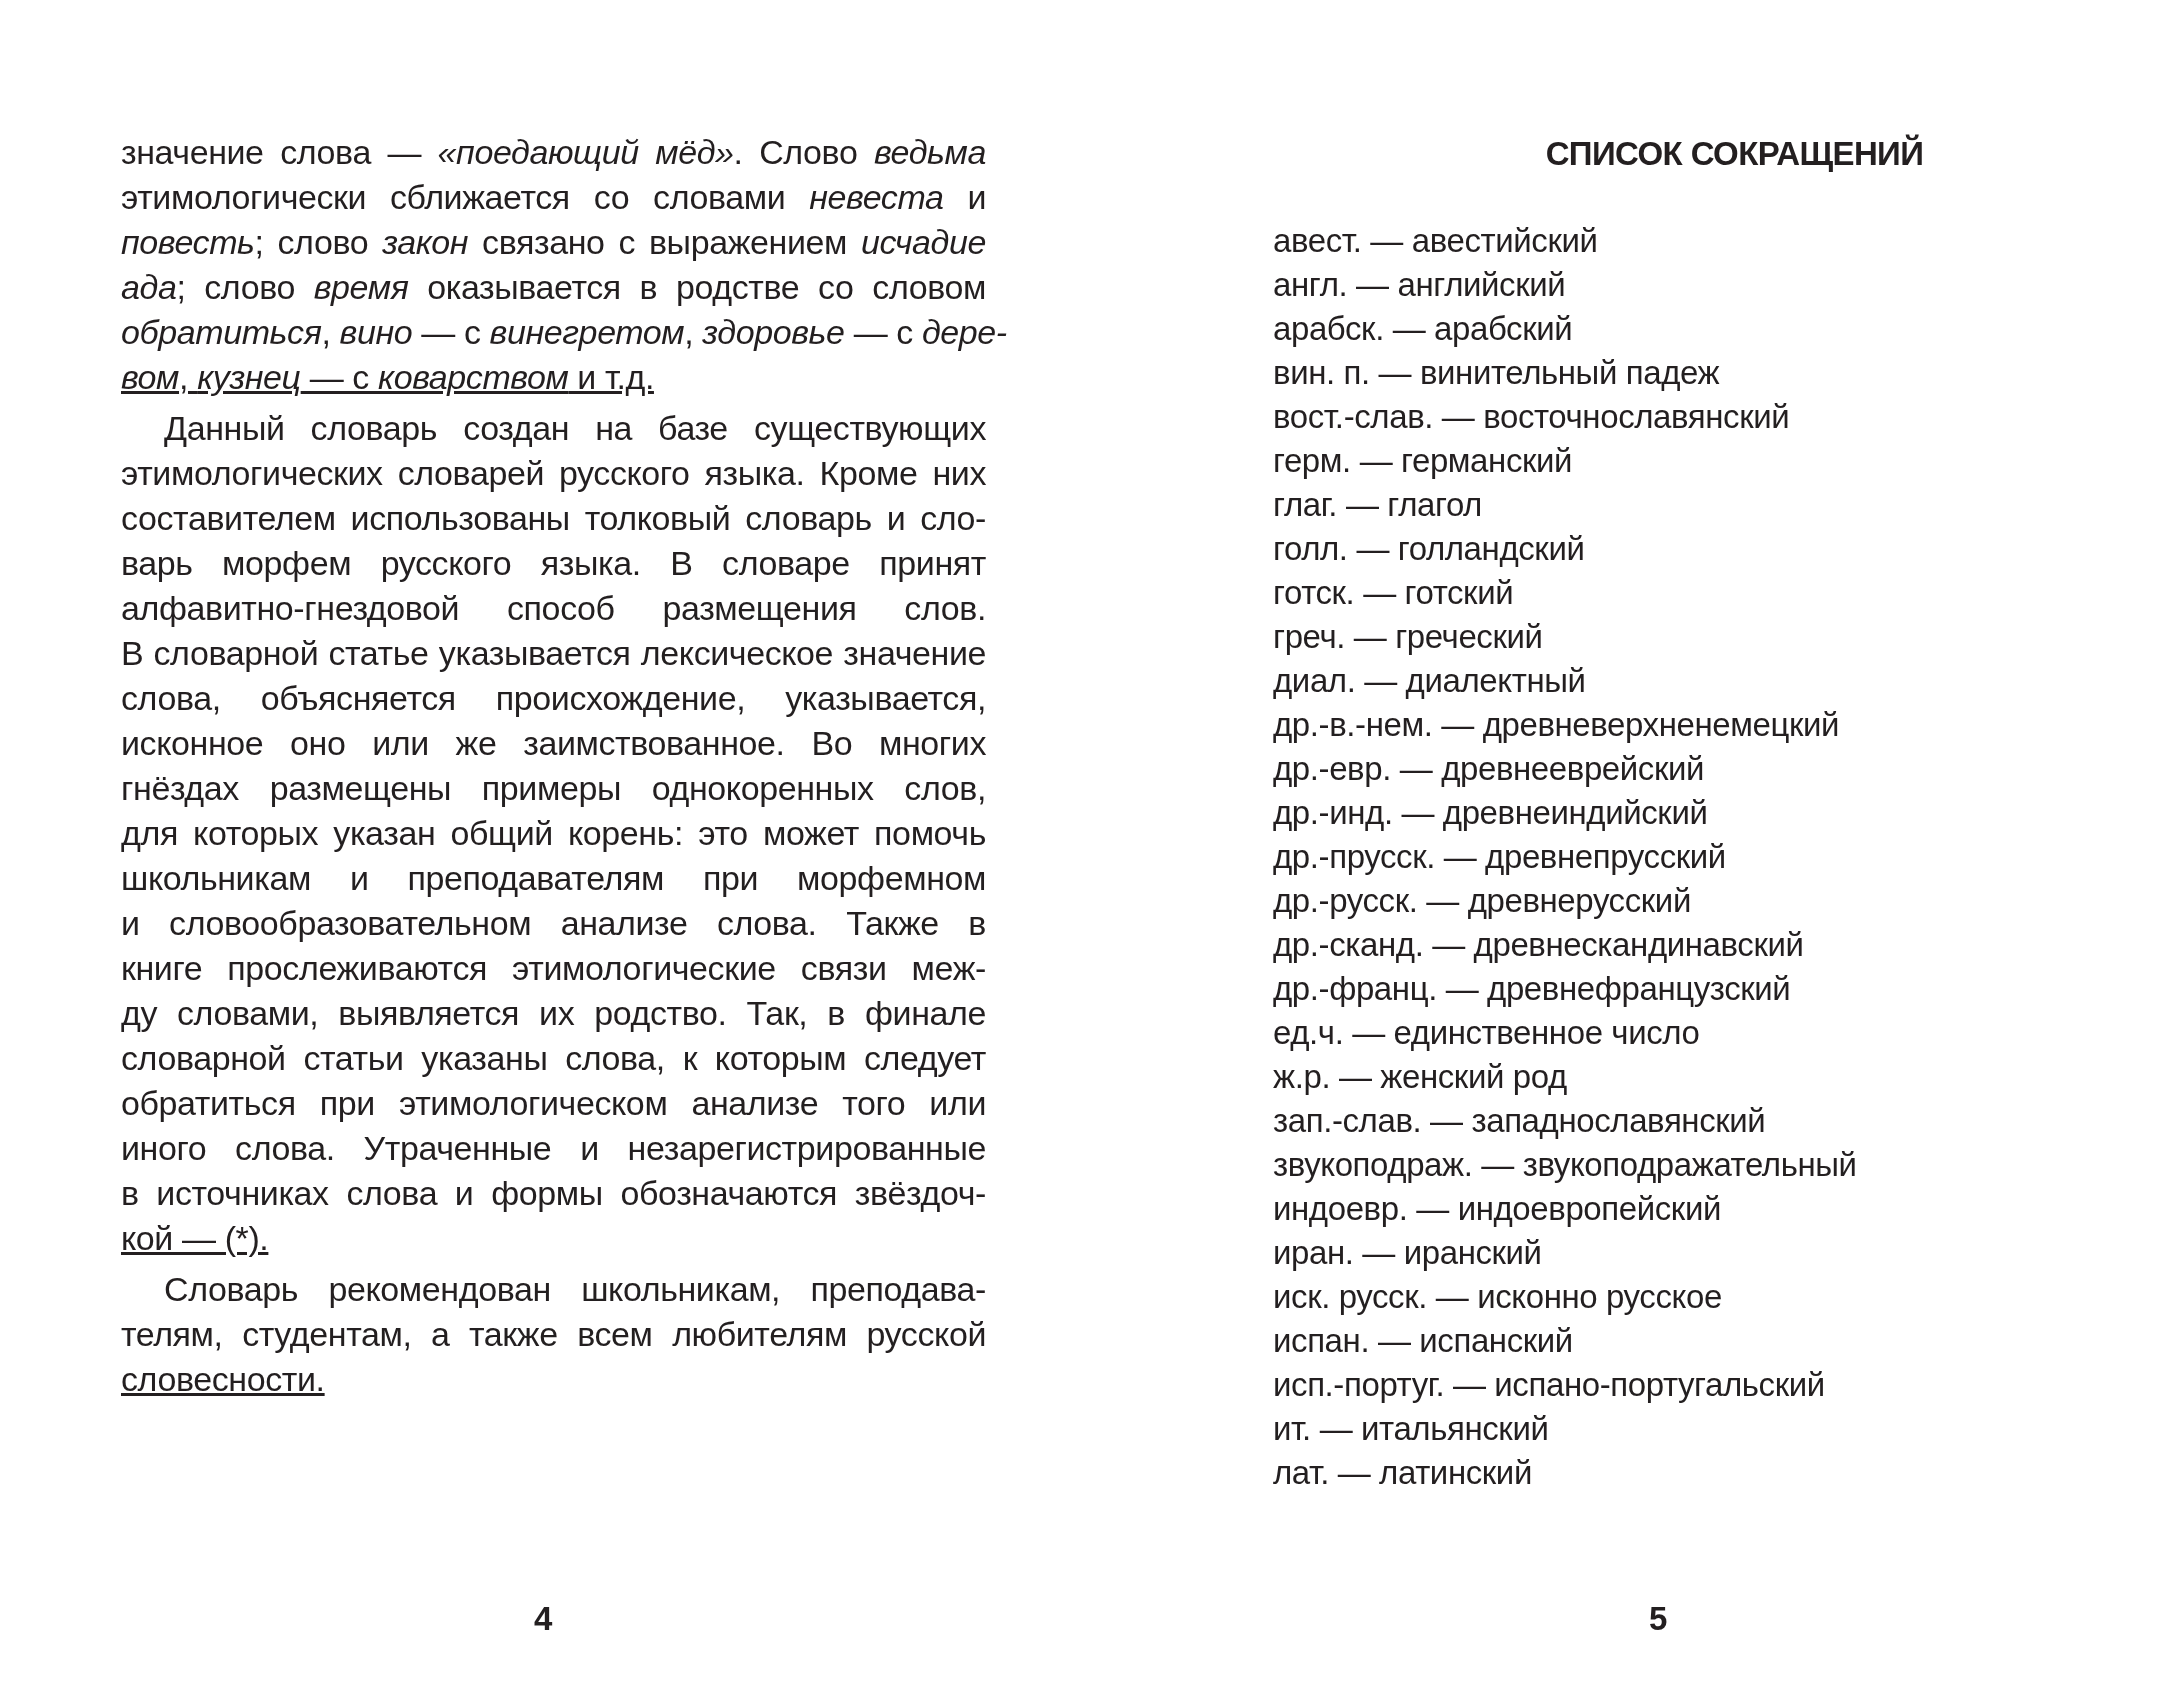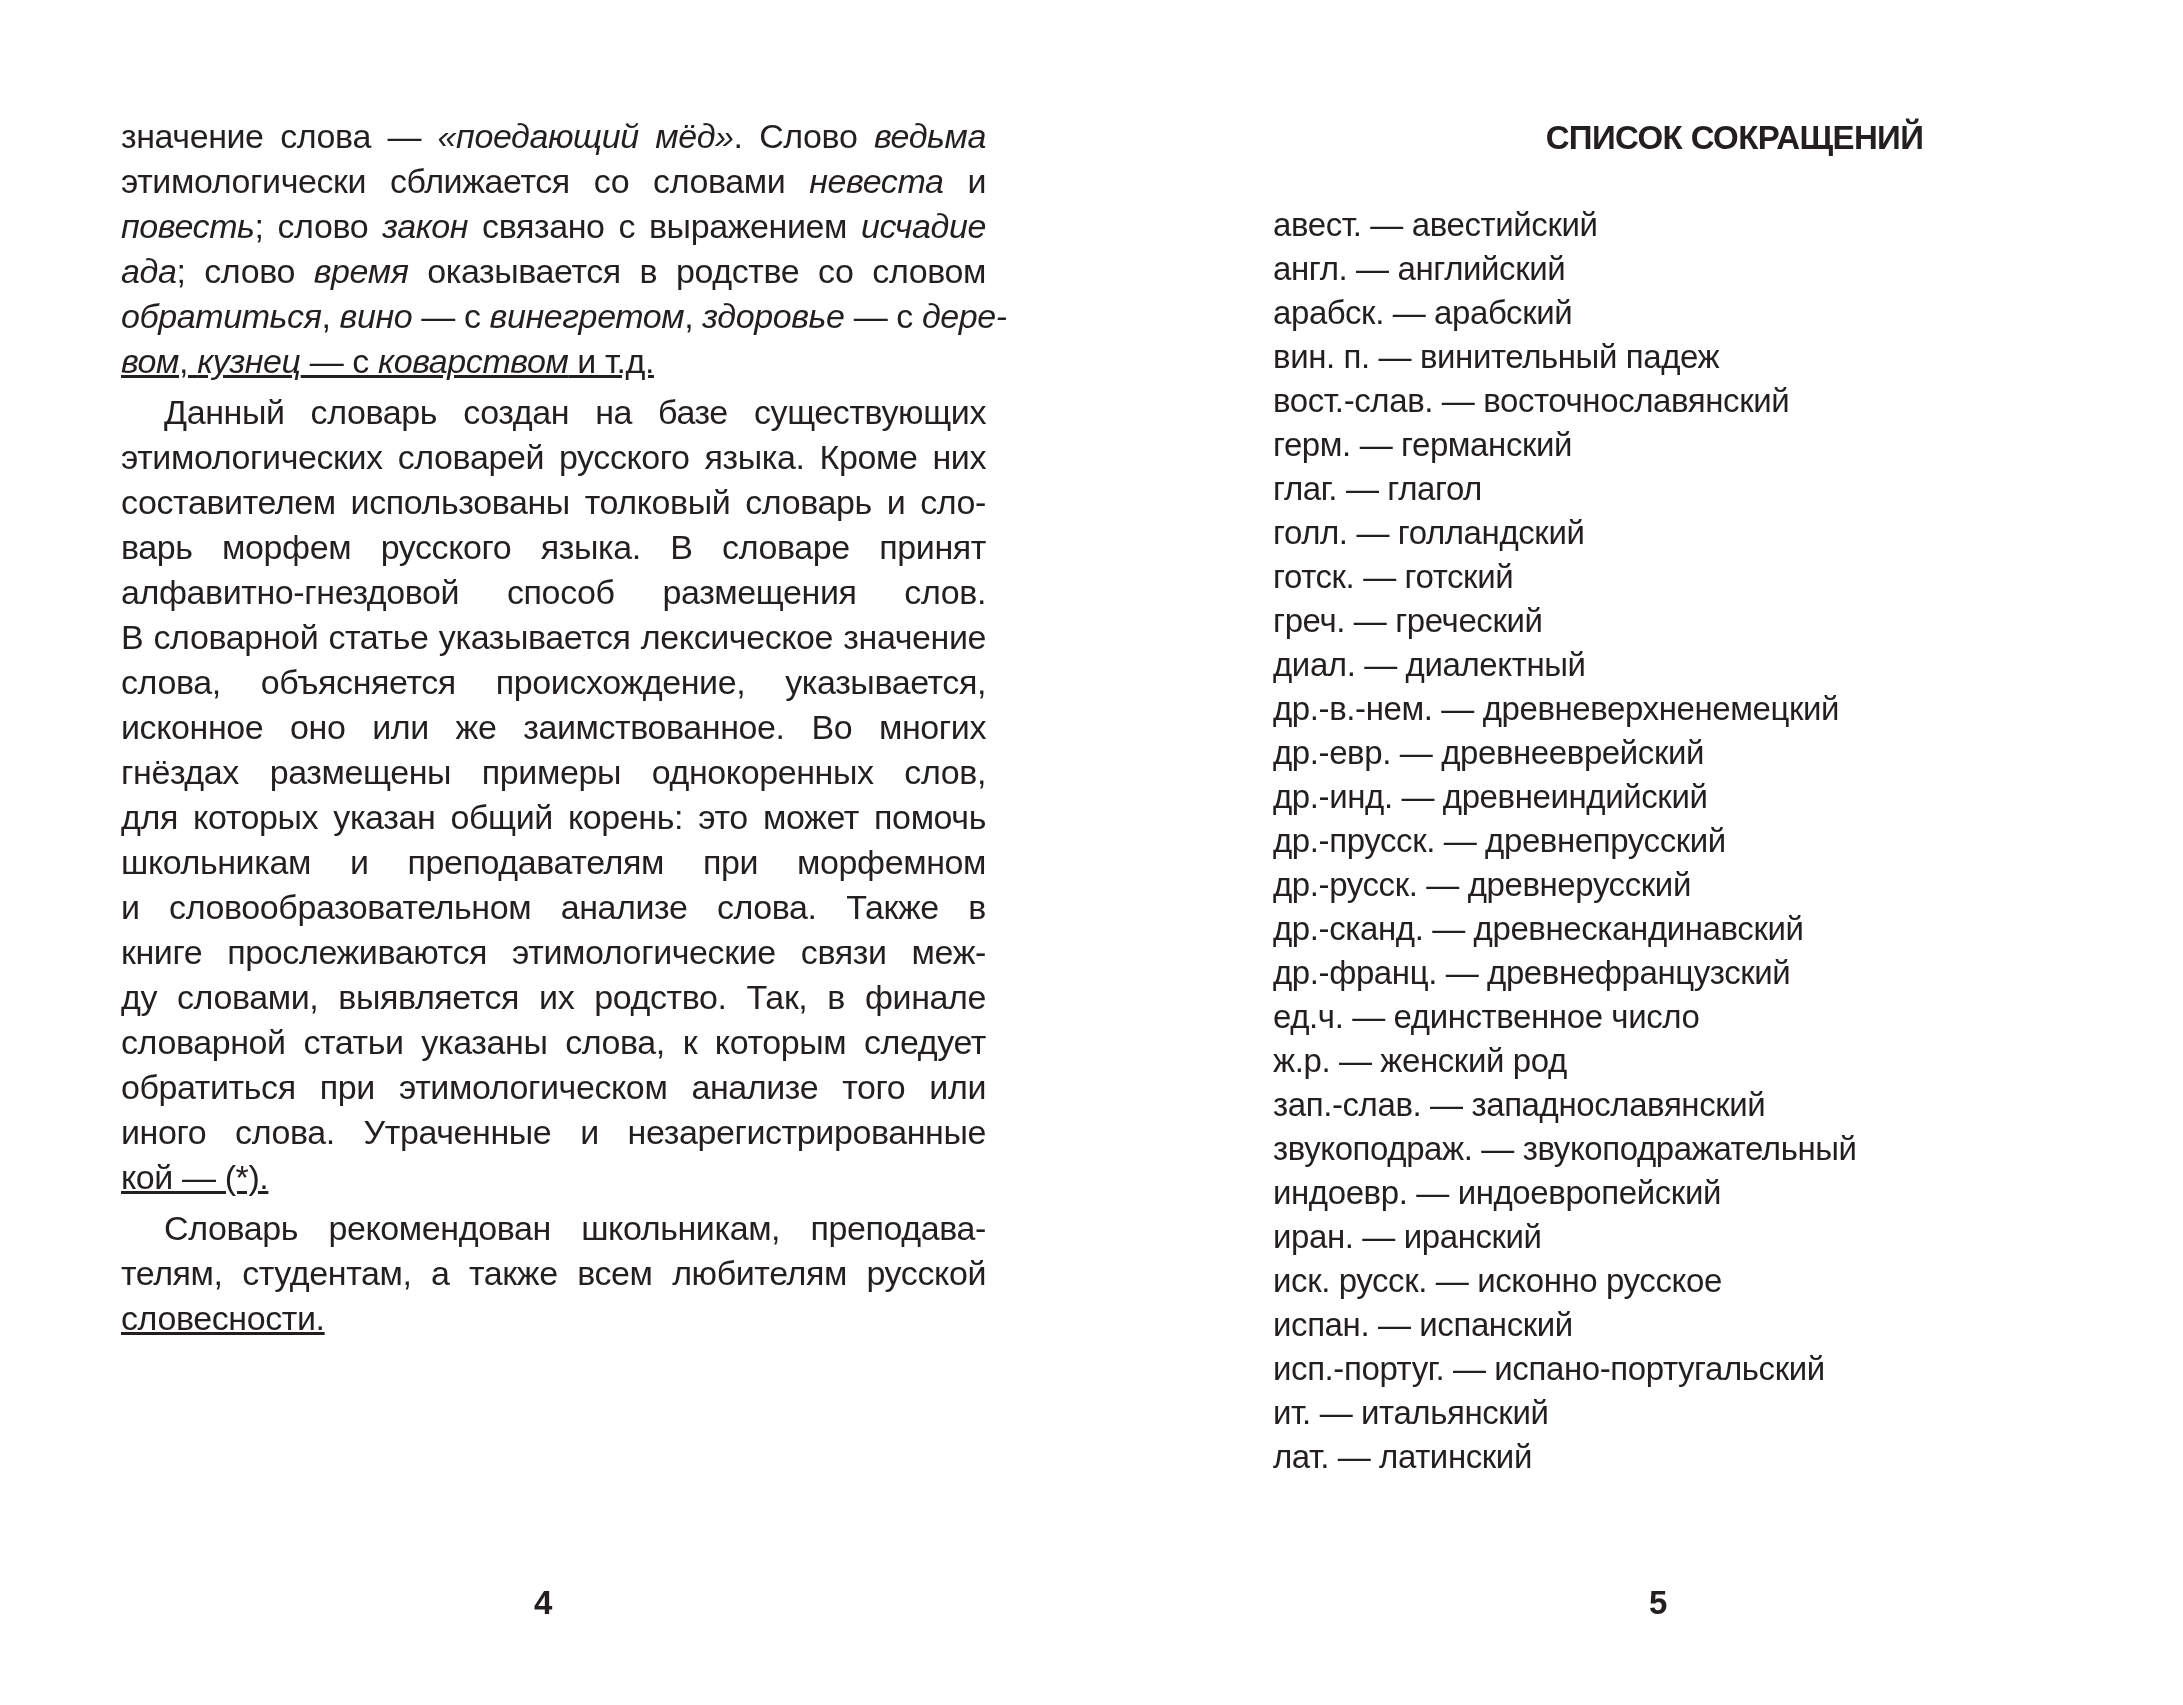--- a/index.html
+++ b/index.html
@@ -10,21 +10,21 @@
     body {
       width: 2183px;
       height: 1705px;
       position: relative;
       overflow: hidden;
       color: #231f20;
       font-family: "Liberation Sans", "DejaVu Sans", sans-serif;
     }
     .page {
       position: absolute;
-      top: 0;
+      top: 16px;
       height: 1202px;
     }
     .page-left { left: 0; width: 1092px; }
     .page-right { left: 1092px; width: 1092px; text-decoration: underline; }
 
     .body-text {
       position: absolute;
       left: 121px;
       top: 114px;
       width: 865px;
@@ -115,20 +115,21 @@
         <span class="line"><span>исконное оно или же заимствованное. Во многих</span></span>
         <span class="line"><span>гнёздах размещены примеры однокоренных слов,</span></span>
         <span class="line"><span>для которых указан общий корень: это может помочь</span></span>
         <span class="line"><span>школьникам и преподавателям при морфемном</span></span>
         <span class="line"><span>и словообразовательном анализе слова. Также в</span></span>
         <span class="line"><span>книге прослеживаются этимологические связи меж-</span></span>
         <span class="line"><span>ду словами, выявляется их родство. Так, в финале</span></span>
         <span class="line"><span>словарной статьи указаны слова, к которым следует</span></span>
         <span class="line"><span>обратиться при этимологическом анализе того или</span></span>
         <span class="line"><span>иного слова. Утраченные и незарегистрированные</span></span>
+        <span class="line"><span>в источниках слова и формы обозначаются звёздоч-</span></span>
         <span class="line last"><span>кой — (*).</span></span>
       </p>
       <p>
         <span class="line first"><span>Словарь рекомендован школьникам, преподава-</span></span>
         <span class="line"><span>телям, студентам, а также всем любителям русской</span></span>
         <span class="line last"><span>словесности.</span></span>
       </p>
     </div>
   <div class="page-number">4</div>
 </div>

